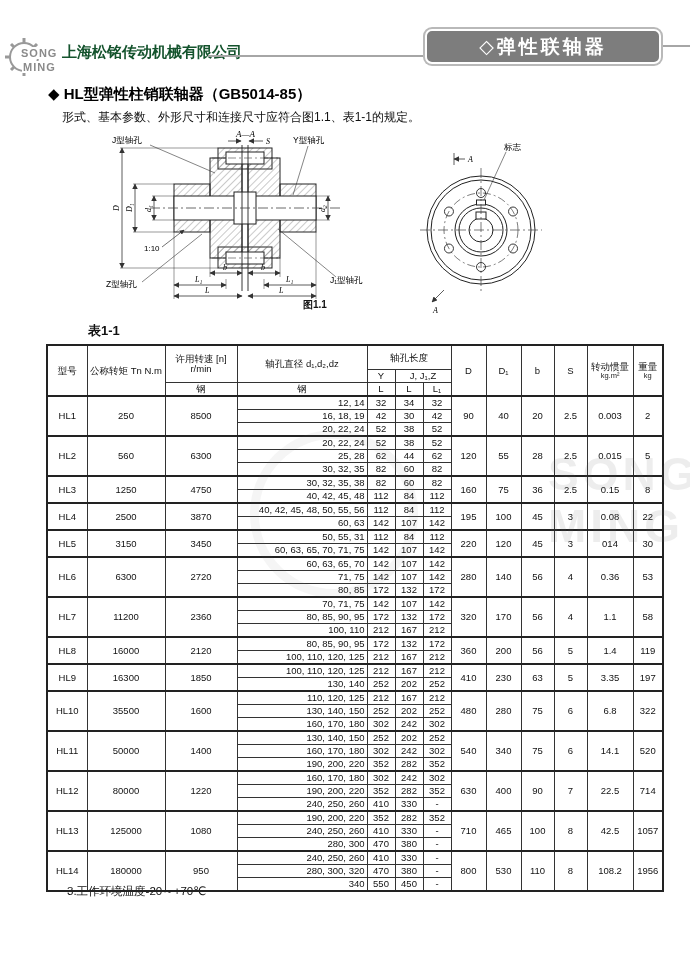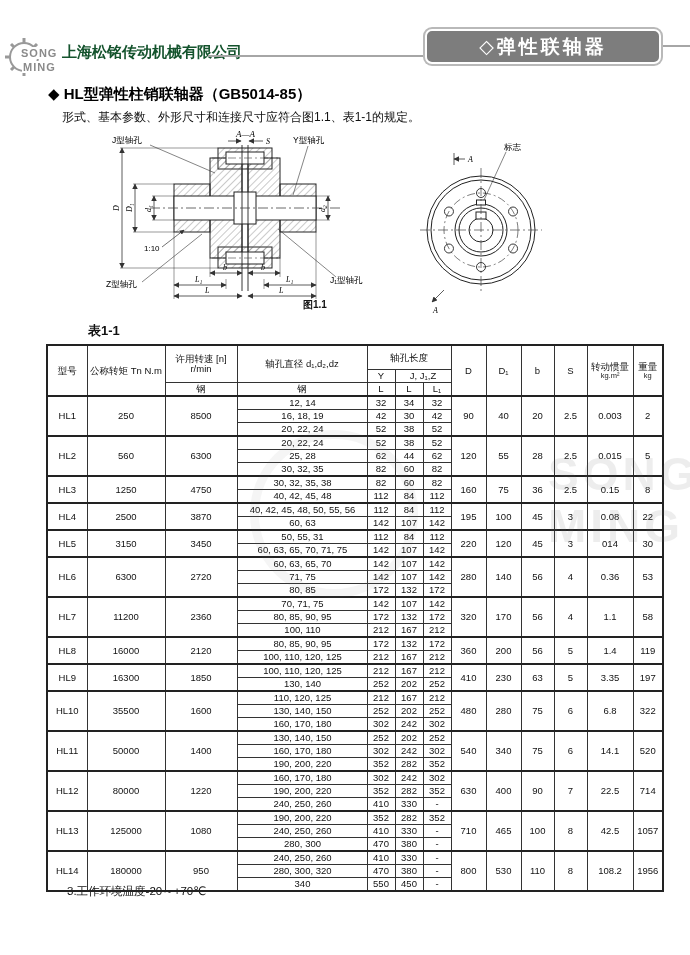--- a/index.html
+++ b/index.html
@@ -44,21 +44,21 @@
     width:616px;font-size:9.5px;border:2px solid #222;z-index:3;background:transparent;
   }
   table.spec th,table.spec td{
     border:1px solid #333;padding:0 2px;text-align:center;height:12px;line-height:11px;
     font-weight:normal;overflow:hidden;white-space:nowrap;
   }
   table.spec thead tr.h1{height:24px;}
   table.spec thead tr.h2,table.spec thead tr.h3{height:12px;}
   table.spec tbody tr{height:13px;}
   table.spec tbody tr.group-start td{border-top:2px solid #222;}
-  table.spec td.bore{text-align:center;padding-left:3px;}
+  table.spec td.bore{text-align:right;padding-left:3px;}
   .unit-small{display:block;font-size:7.5px;color:#222;line-height:8px;}
   .hdr-2line span{display:block;line-height:10px;}
   
   .notes{position:absolute;left:44px;top:883px;font-size:11.5px;line-height:16px;color:#111;}
   .notes .note-sub{padding-left:23px;}
   
   text{font-family:"Liberation Sans","DejaVu Sans",sans-serif;}
   .dimtxt{font-style:italic;font-family:"Liberation Serif","DejaVu Serif",serif;}
 </style>
 </head>

